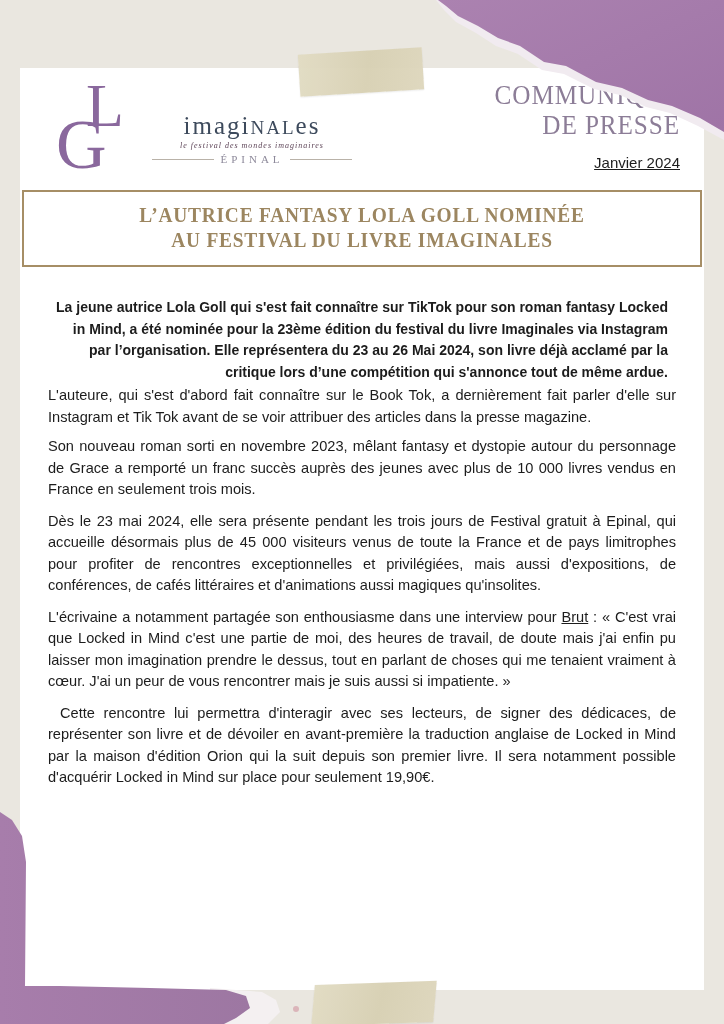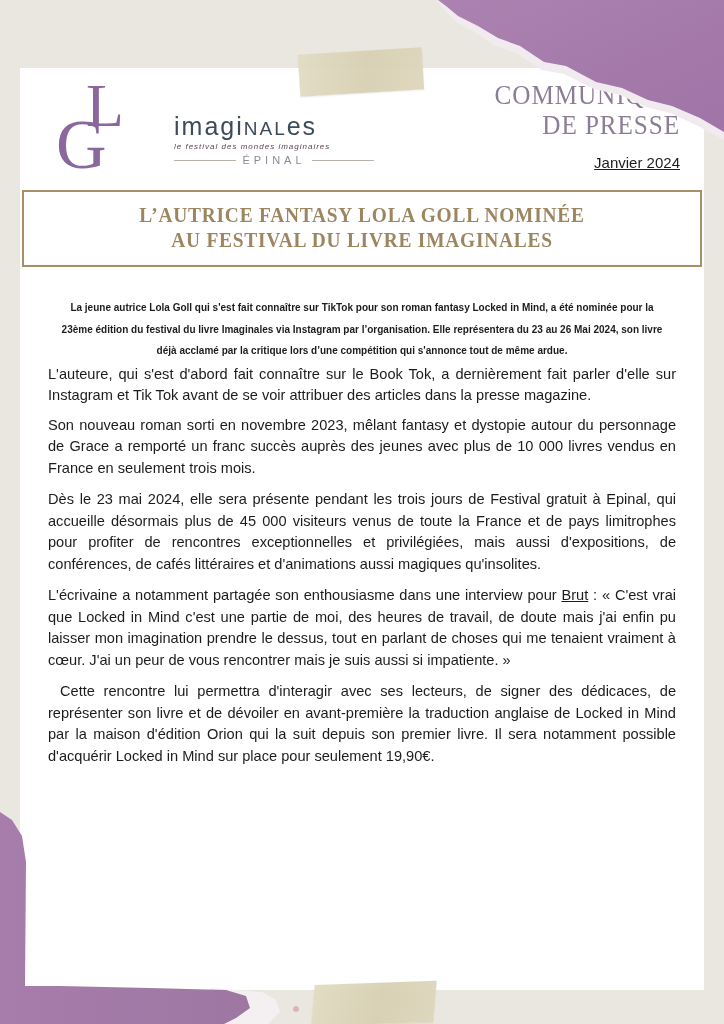--- a/index.html
+++ b/index.html
@@ -22,21 +22,21 @@
   .card{
     position:absolute;left:20px;top:68px;width:684px;height:922px;
     background:#ffffff;z-index:2;box-sizing:border-box;padding:0 26px;
   }
   
   .card-header{position:relative;height:122px;}
   .logo-block{position:absolute;left:6px;top:18px;display:flex;align-items:flex-start;}
   .monogram{position:relative;width:86px;height:104px;color:#8a689d;font-family:"Liberation Serif",serif;}
   .monogram .m-l{position:absolute;left:34px;top:-12px;font-size:62px;line-height:1;}
   .monogram .m-g{position:absolute;left:4px;top:24px;font-size:70px;line-height:1;}
-  .imaginales{margin-left:36px;margin-top:26px;width:200px;font-family:Liberation Sans, sans-serif;}
+  .imaginales{margin-left:14px;margin-top:26px;width:200px;font-family:Liberation Serif, serif;text-align:center;}
   .wordmark{color:#3d4a5c;letter-spacing:2px;white-space:nowrap;}
   .wm-low{font-size:25px;}
   .wm-cap{font-size:19px;}
   .tagline{font-style:italic;font-size:8px;color:#5c4356;margin-top:1px;letter-spacing:1px;white-space:nowrap;}
   .city-row{display:flex;align-items:center;margin-top:3px;}
   .city-row .rule{flex:1;height:1px;background:#b9b2a8;}
   .city{font-size:11px;letter-spacing:4px;color:#8d899a;padding:0 6px;}
   .kicker-block{position:absolute;right:-2px;top:12px;text-align:right;}
   .kicker{
     font-family:"Liberation Serif",serif;font-size:28px;line-height:30px;color:#8c7d97;
@@ -46,22 +46,22 @@
   
   .banner{
     margin:0 -24px;border:2px solid #a68e66;padding:11px 6px 12px 6px;text-align:center;
   }
   .banner-title{
     font-family:"Liberation Serif",serif;font-weight:bold;font-size:20px;line-height:25px;
     color:#9c8660;letter-spacing:0.8px;transform:scaleX(0.97);
   }
   
   .intro{
-    margin:30px 10px 0 10px;font-weight:bold;text-align:center;
-    font-size:10px;line-height:21.5px;
+    margin:30px 10px 0 10px;font-weight:bold;text-align:right;
+    font-size:14px;line-height:21.5px;
   }
   .para{margin:10px 2px 0 2px;text-align:justify;font-size:14.6px;line-height:21.5px;}
   .para.tight{margin-top:8px;}
   .para.first-gap{margin-top:2px;}
   .para.indent{text-indent:12px;}
   .brut-link{text-decoration:underline;}
   
   .photo-wrap{position:absolute;left:0;right:0;top:688px;text-align:center;}
   .portrait{
     position:relative;width:170px;height:170px;margin:0 auto;border-radius:50%;overflow:hidden;

